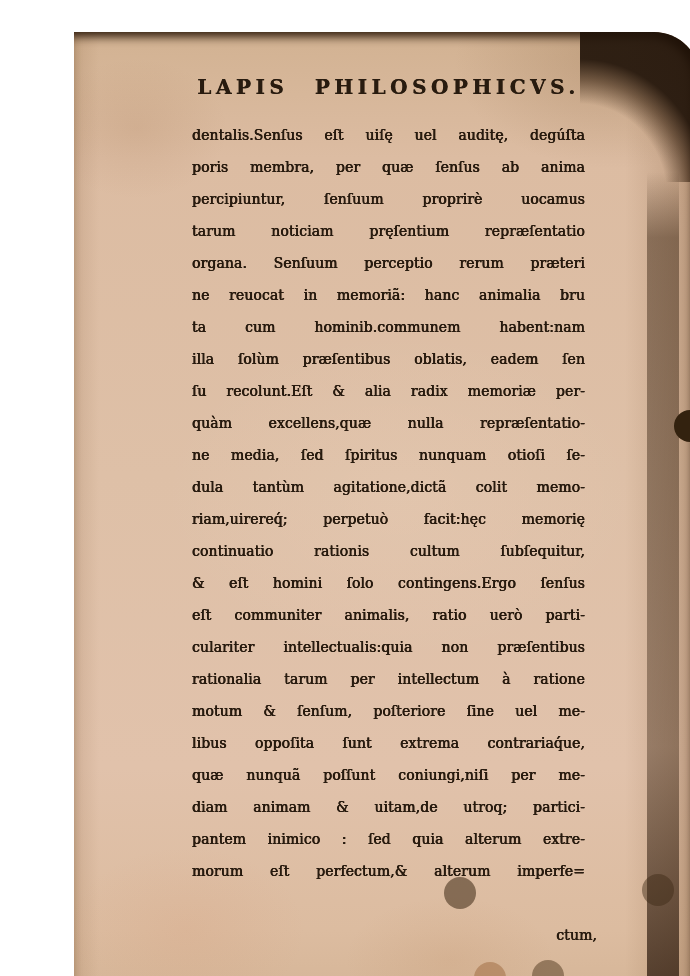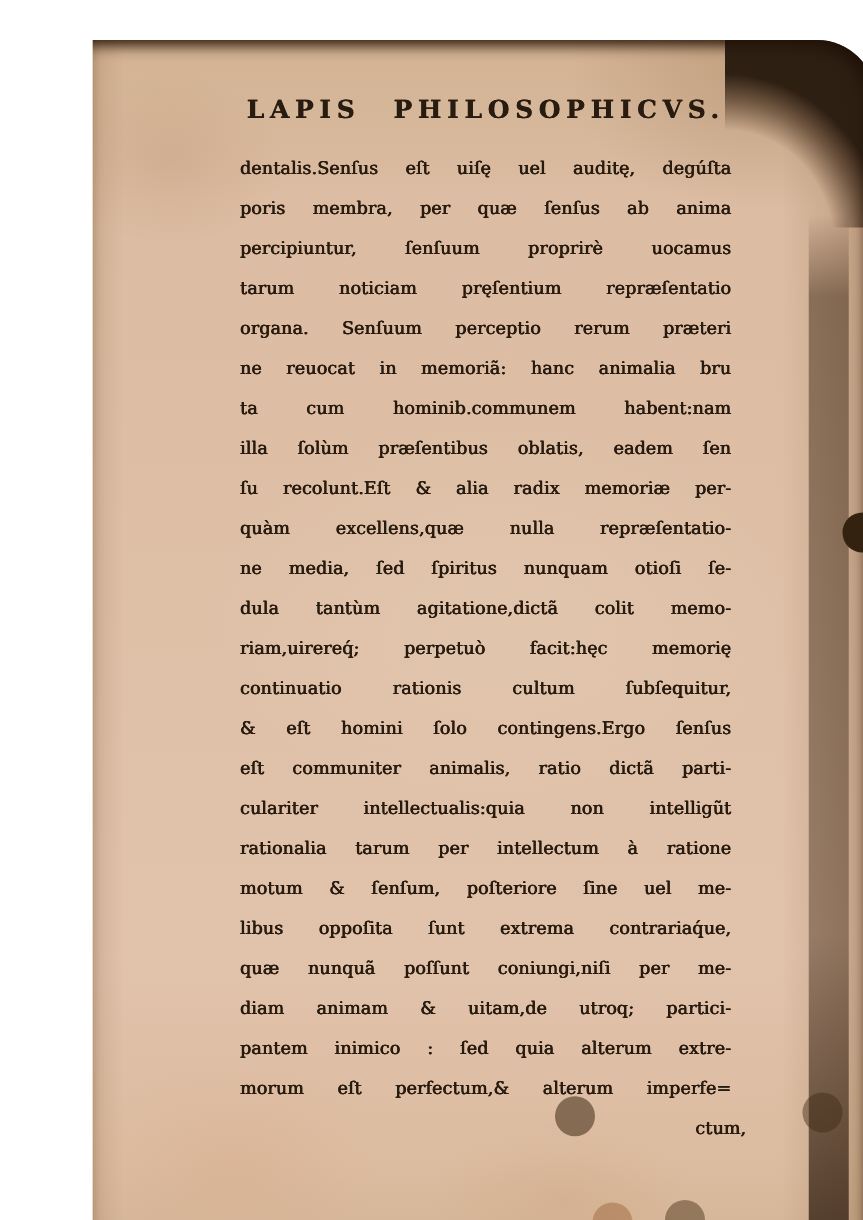--- a/index.html
+++ b/index.html
@@ -74,20 +74,21 @@
     letter-spacing: 0.1px;
   }
   .line {
     height: 28.45px; line-height: 28.45px;
     text-align: justify; text-align-last: justify;
     overflow: visible; white-space: nowrap;
   }
   .catchword {
     text-align: left; text-align-last: right;
     padding-right: 4px;
+    margin-top: 32px;
   }
 
   
   .speck { position: absolute; border-radius: 50%; }
   .speck-1 { left: 600px; top: 378px; width: 5px; height: 5px; background: #33220f; }
   .speck-2 { left: 370px; top: 845px; width: 3px; height: 3px; background: rgba(60,40,20,.55); }
   .speck-3 { left: 568px; top: 842px; width: 3px; height: 3px; background: rgba(60,40,20,.45); }
   .speck-4 { left: 458px; top: 928px; width: 3px; height: 3px; background: rgba(80,55,30,.5); }
   .speck-5 { left: 400px; top: 930px; width: 4px; height: 3px; background: rgba(150,95,50,.45); }
   .scanner-band {
@@ -117,22 +118,22 @@
       <div class="line">ne reuocat in memoriã: hanc animalia bru</div>
       <div class="line">ta cum hominib.communem habent:nam</div>
       <div class="line">illa ſolùm præſentibus oblatis, eadem ſen</div>
       <div class="line">ſu recolunt.Eſt &amp; alia radix memoriæ per-</div>
       <div class="line">quàm excellens,quæ nulla repræſentatio-</div>
       <div class="line">ne media, ſed ſpiritus nunquam otioſi ſe-</div>
       <div class="line">dula tantùm agitatione,dictã colit memo-</div>
       <div class="line">riam,uirereq́; perpetuò facit:hęc memorię</div>
       <div class="line">continuatio rationis cultum ſubſequitur,</div>
       <div class="line">&amp; eſt homini ſolo contingens.Ergo ſenſus</div>
-      <div class="line">eſt communiter animalis, ratio dictã parti-</div>
-      <div class="line">culariter intellectualis:quia non intelligũt</div>
+      <div class="line">eſt communiter animalis, ratio uerò parti-</div>
+      <div class="line">culariter intellectualis:quia non præſentibus</div>
       <div class="line">rationalia tarum per intellectum à ratione</div>
       <div class="line">motum &amp; ſenſum, poſteriore ſine uel me-</div>
       <div class="line">libus oppoſita ſunt extrema contrariaq́ue,</div>
       <div class="line">quæ nunquã poſſunt coniungi,niſi per me-</div>
       <div class="line">diam animam &amp; uitam,de utroq; partici-</div>
       <div class="line">pantem inimico : ſed quia alterum extre-</div>
       <div class="line">morum eſt perfectum,&amp; alterum imperfe=</div>
       <div class="line catchword">ctum,</div>
     </div>
 

